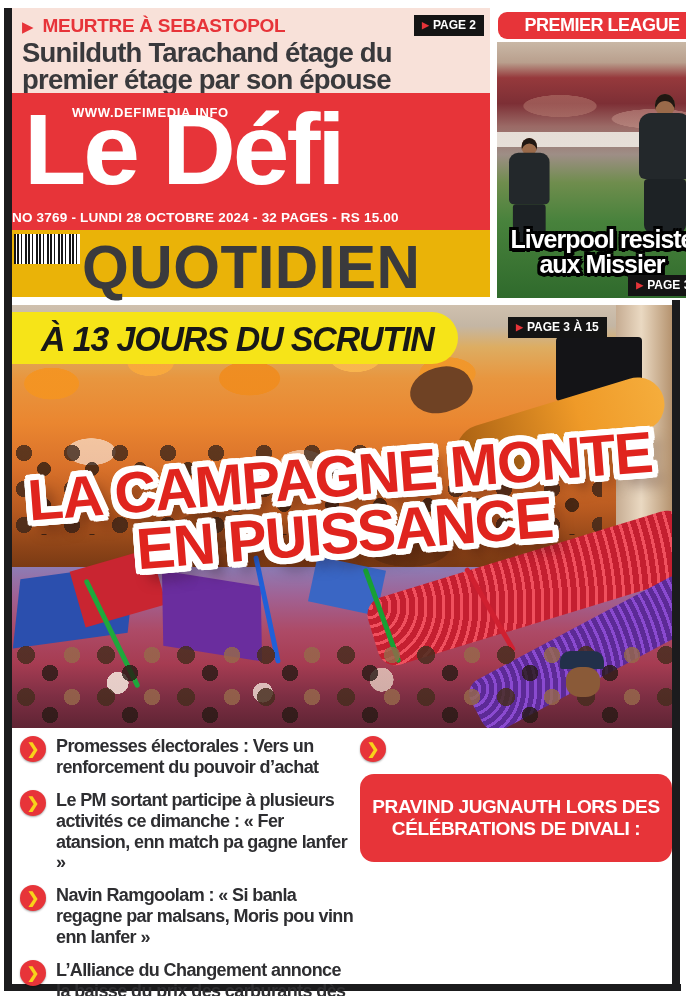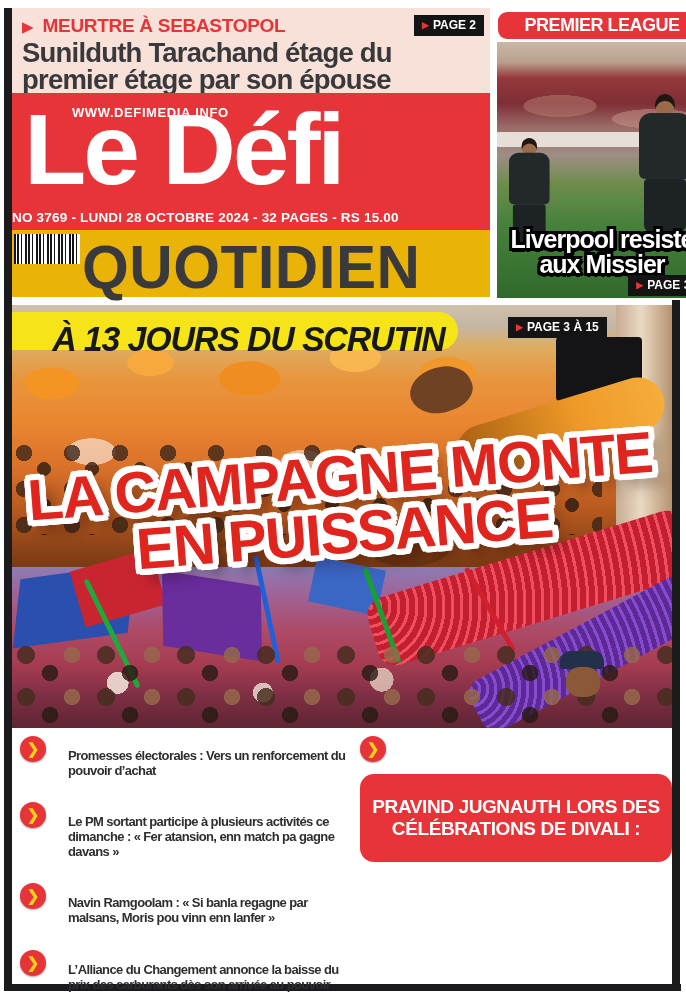--- a/index.html
+++ b/index.html
@@ -112,22 +112,22 @@
   .heads2{position:absolute;left:0;right:0;top:78px;height:83px;opacity:0.9;
     background-image:radial-gradient(circle 9px at 14px 10px,rgba(70,45,30,0.92) 99%,transparent 100%),
                      radial-gradient(circle 8px at 38px 28px,rgba(38,26,20,0.88) 99%,transparent 100%),
                      radial-gradient(circle 8px at 60px 10px,rgba(150,105,75,0.9) 99%,transparent 100%);
     background-size:80px 42px;}
   .cap-man{position:absolute;right:66px;top:84px;width:46px;height:60px;}
   .cap-man .cap{width:44px;height:18px;background:#22304a;border-radius:10px 10px 2px 2px;}
   .cap-man .face{width:34px;height:30px;background:#8a5a38;border-radius:42%;margin:-2px auto 0;}
 
   
-  .banner{position:absolute;left:0;top:7px;width:446px;height:38px;background:#f6e418;
-          border-radius:0 27px 27px 0;z-index:6;text-align:right;}
+  .banner{position:absolute;left:0;top:7px;width:446px;height:52px;background:#f6e418;
+          border-radius:0 27px 27px 0;z-index:6;}
   .banner span{display:block;padding-left:30px;line-height:53px;font-size:35px;font-weight:900;
           font-style:italic;color:#181818;letter-spacing:-1.2px;transform:scaleX(0.97);transform-origin:left;}
   .banner-tag{position:absolute;left:496px;top:12px;z-index:6;}
 
   
   .main-headline{position:absolute;left:-14px;right:-14px;top:143px;z-index:5;text-align:center;
                  transform:rotate(-4.5deg);}
   .mh{font-size:58px;font-weight:900;color:#e0241e;letter-spacing:-1.5px;line-height:0.98;
     text-shadow:
       -5px -5px 0 #fff,5px -5px 0 #fff,-5px 5px 0 #fff,5px 5px 0 #fff,
@@ -137,21 +137,21 @@
       9px 11px 14px rgba(40,8,8,0.5);}
 
   
   .bottom{position:absolute;left:12px;top:728px;width:660px;height:256px;background:#fff;}
   .col-left{position:absolute;left:8px;top:8px;width:338px;display:flex;flex-direction:column;gap:12px;}
   .col-right{position:absolute;left:348px;top:8px;width:312px;}
   .bullet{display:flex;gap:10px;align-items:flex-start;}
   .bdot{flex:none;width:26px;height:26px;border-radius:50%;background:#e73439;color:#f8d21a;
         font-weight:900;font-size:15px;display:flex;align-items:center;justify-content:center;
         box-shadow:0 1px 2px rgba(0,0,0,0.35);}
-  .bullet p{margin:12px;font-size:13px;font-weight:900;color:#2e2e31;line-height:1.16;letter-spacing:-0.6px;}
+  .bullet p{margin:0;font-size:18px;font-weight:900;color:#2e2e31;line-height:1.16;letter-spacing:-0.6px;}
   .divali-kicker{position:relative;z-index:2;margin-top:12px;background:#e73439;border-radius:14px;
         padding:22px 6px;text-align:center;color:#fff;font-weight:900;font-size:19px;line-height:1.16;
         letter-spacing:-0.4px;}
   .divali-quote{position:relative;z-index:1;margin:-9px 2px 0;background:#f5f0a2;
         padding:17px 4px 7px;text-align:center;color:#2e2e31;font-weight:900;font-size:25px;
         line-height:1.09;letter-spacing:-0.8px;}
 </style>
 </head>
 <body>
 
@@ -248,21 +248,21 @@
   </section>
 
   <section class="bottom">
     <div class="col-left">
       <div class="bullet">
         <span class="bdot">❯</span>
         <p>Promesses électorales : Vers un renforcement du pouvoir d’achat</p>
       </div>
       <div class="bullet">
         <span class="bdot">❯</span>
-        <p>Le PM sortant participe à plusieurs activités ce dimanche : « Fer atansion, enn match pa gagne davans »</p>
+        <p>Le PM sortant participe à plusieurs activités ce dimanche : « Fer atansion, enn match pa gagne lanfer »</p>
       </div>
       <div class="bullet">
         <span class="bdot">❯</span>
         <p>Navin Ramgoolam : « Si banla regagne par malsans, Moris pou vinn enn lanfer »</p>
       </div>
       <div class="bullet">
         <span class="bdot">❯</span>
         <p>L’Alliance du Changement annonce la baisse du prix des carburants dès son arrivée au pouvoir</p>
       </div>
     </div>

